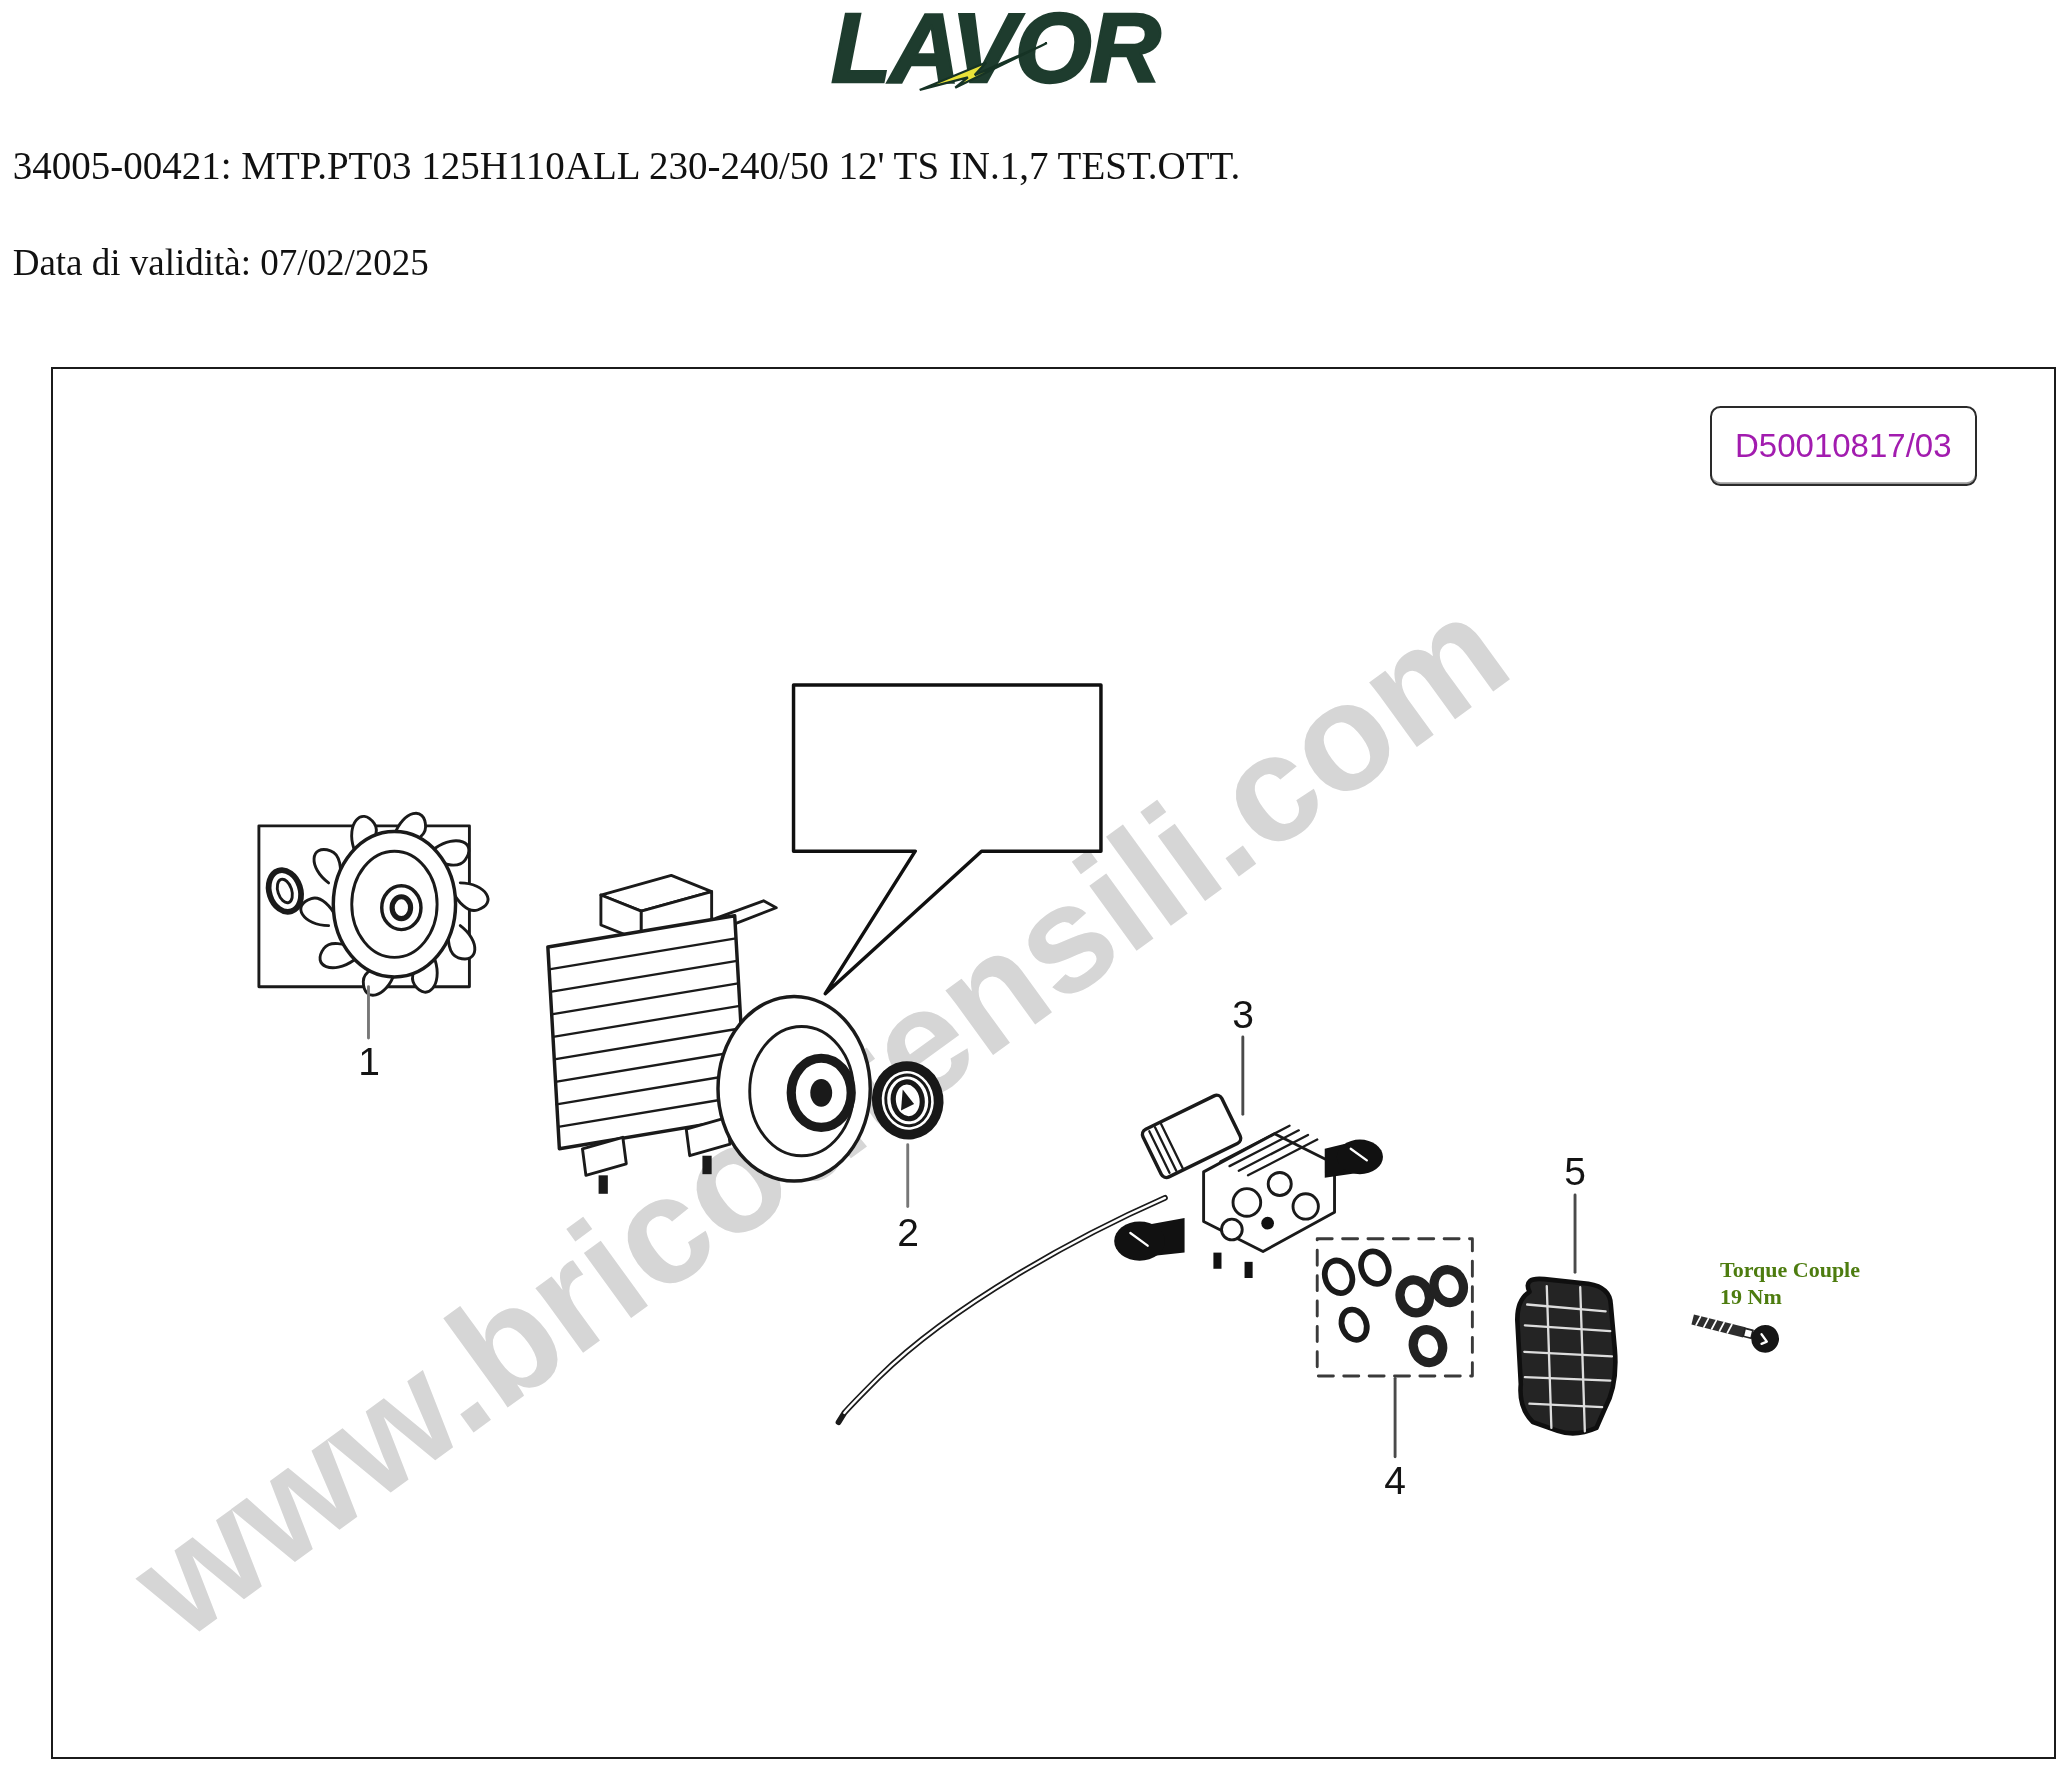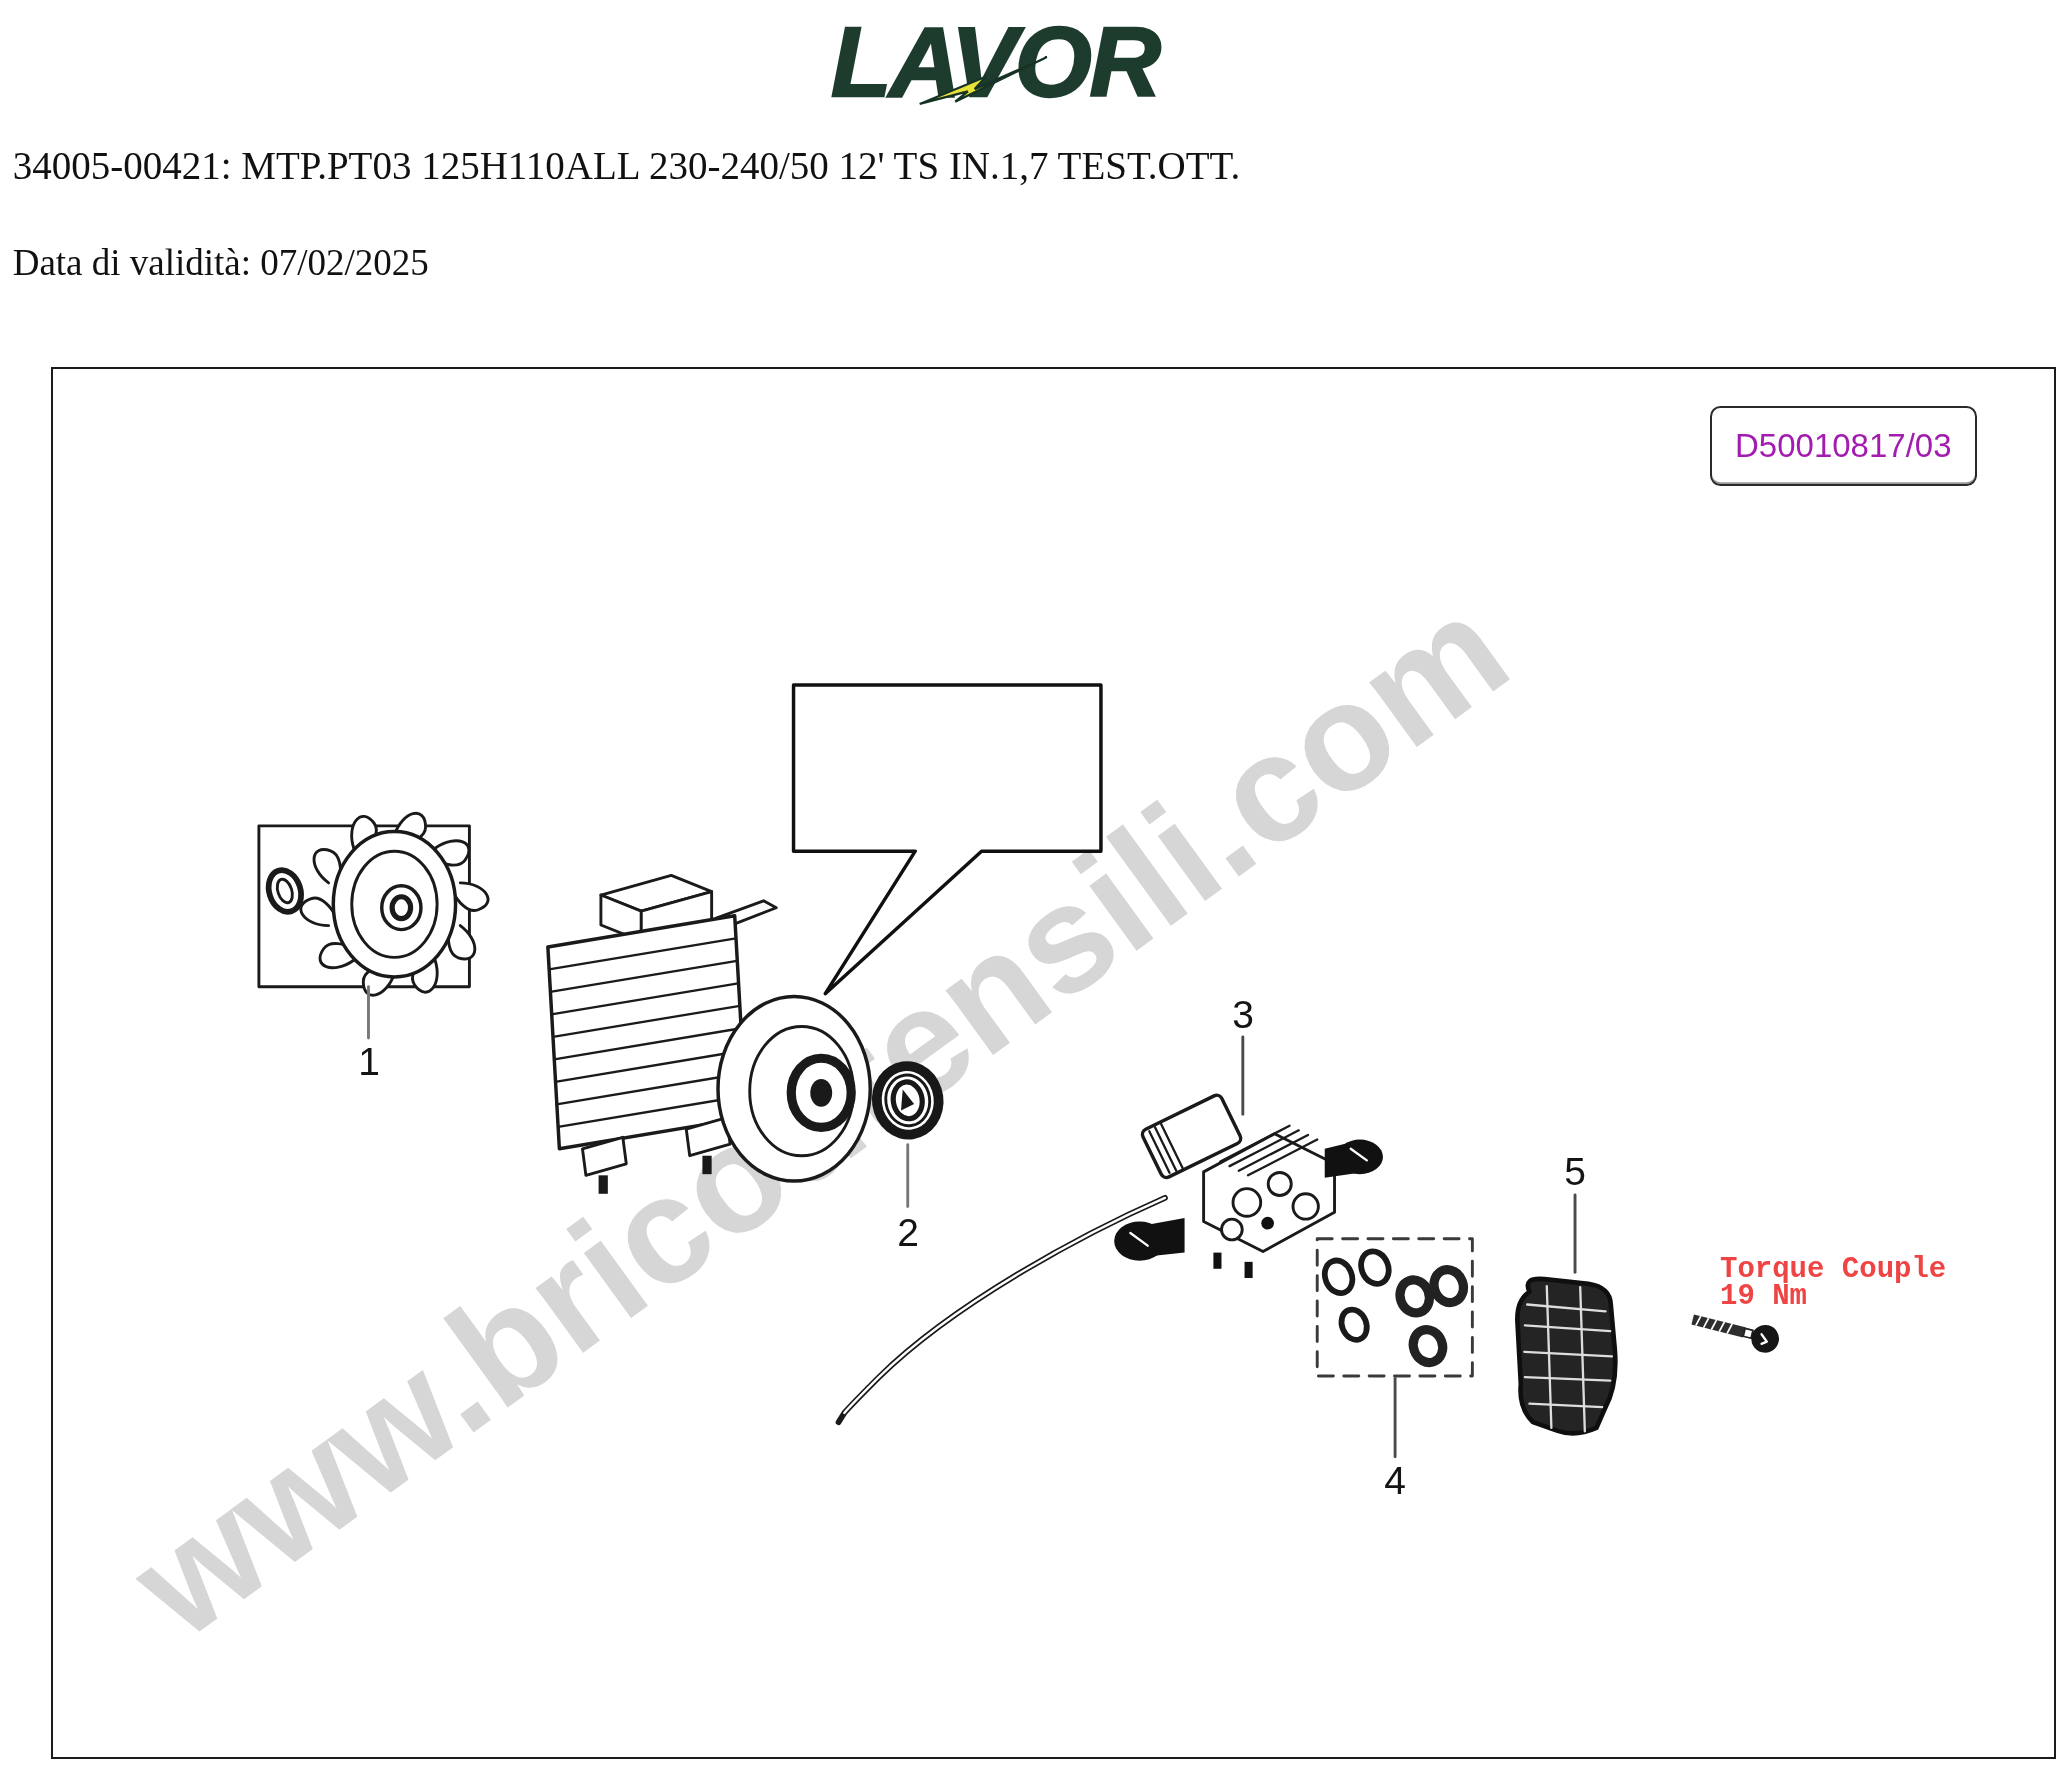--- a/index.html
+++ b/index.html
@@ -9,21 +9,21 @@
     --ink:#1a1a1a;
   }
   *{margin:0;padding:0;box-sizing:border-box;}
   html,body{background:#ffffff;}
   body{
     width:2066px;height:1772px;position:relative;
     font-family:"Liberation Serif", serif;color:#111;
   }
   
   .logo-wrap{
-    position:absolute;left:831px;top:16px;width:381px;height:97px;
+    position:absolute;left:831px;top:2px;width:381px;height:97px;
   }
   .logo-text{
     font-family:"Liberation Sans", sans-serif;
     font-style:italic;font-weight:900;font-size:99px;line-height:92px;
     letter-spacing:-2.3px;color:var(--logo-green);
     -webkit-text-stroke:2.3px var(--logo-green);
   }
   .logo-bolt{position:absolute;left:87px;top:33px;width:173px;height:63px;}
   .page-title{
     position:absolute;left:12.7px;top:143px;width:1961px;
@@ -56,22 +56,22 @@
     text-align:center;font-family:"Liberation Sans", sans-serif;
     font-size:32px;line-height:44px;color:#0d0d0d;
   }
   .oil-line{white-space:pre;}
   .part-label{
     position:absolute;z-index:3;transform:translate(-50%,-50%);
     font-family:"Liberation Sans", sans-serif;font-size:39px;color:#141414;
   }
   .torque-note{
     position:absolute;left:1667px;top:887px;z-index:3;
-    font-family:Liberation Mono, monospace;font-weight:600;
-    font-size:29px;line-height:27px;color:#ef4444;white-space:nowrap;
+    font-family:Liberation Serif, serif;font-weight:600;
+    font-size:22px;line-height:27px;color:#4d7c0f;white-space:nowrap;
   }
 </style>
 </head>
 <body>
 
 <div class="logo-wrap">
   <span class="logo-text">LAVOR</span>
   <svg class="logo-bolt" viewBox="0 0 300 110">
     <polygon points="2,96 118,48 98,70 212,20 224,14 64,92 86,74" fill="var(--logo-yellow)" stroke="#163325" stroke-width="4"></polygon>
   </svg>

